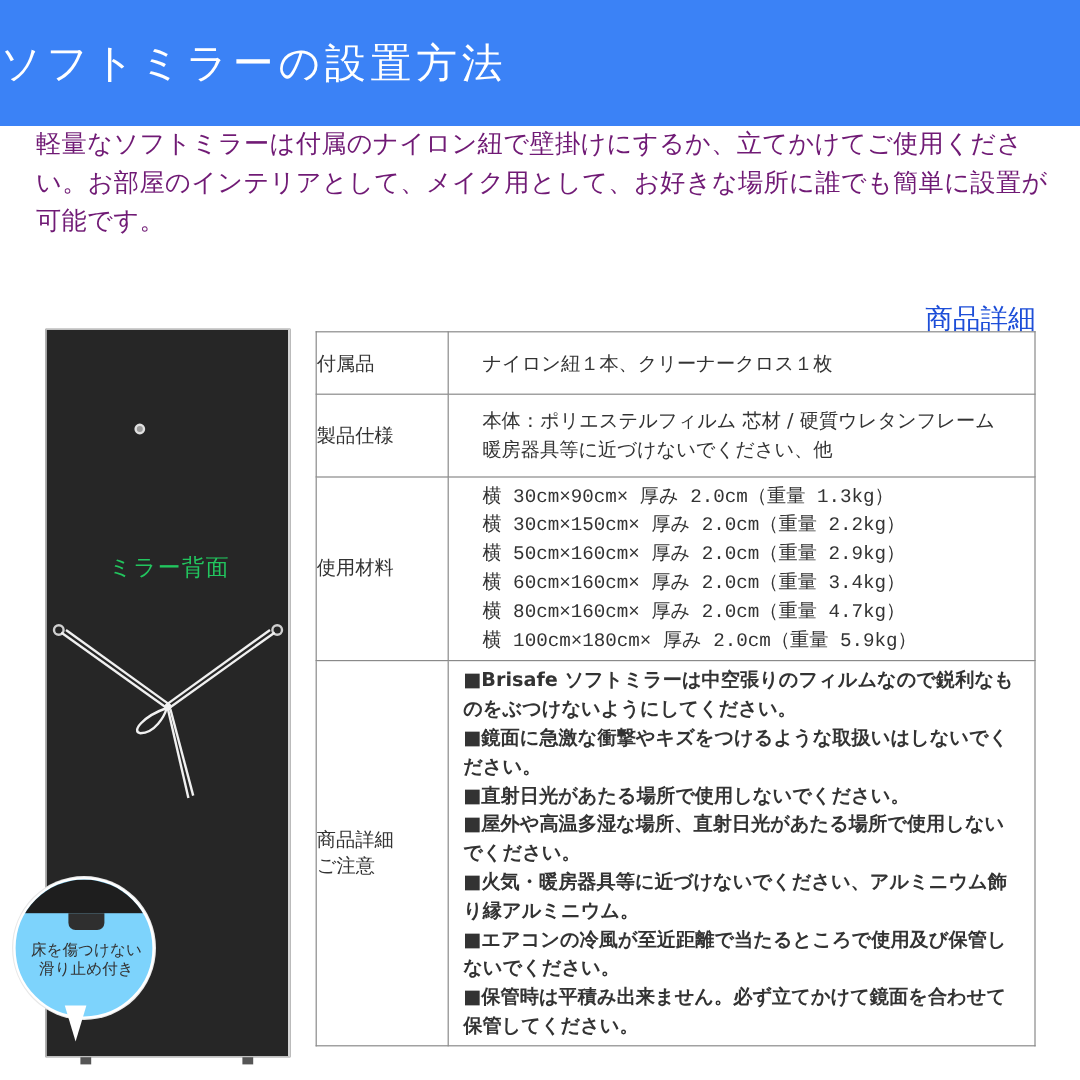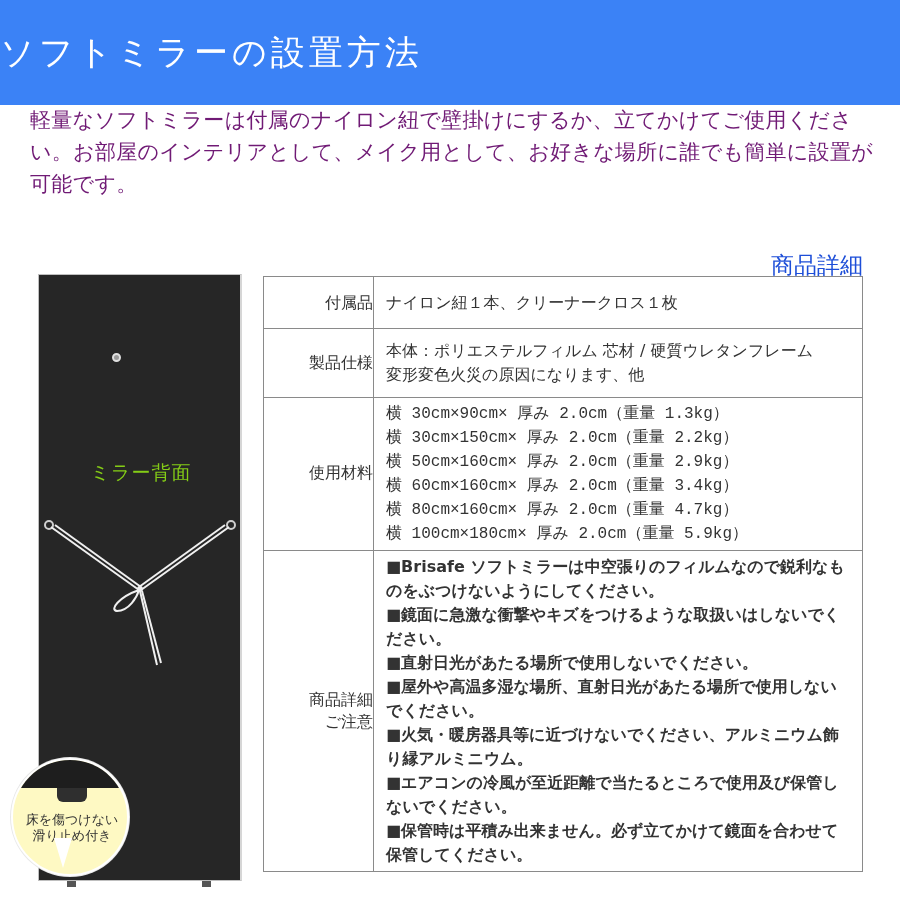--- a/index.html
+++ b/index.html
@@ -26,30 +26,30 @@
       background: #262626;
       border: 1px solid #bfbfbf;
       border-right: 2px solid #d6d6d6;
     }
     .mirror-screw {
       position: absolute; left: 73px; top: 78px; width: 9px; height: 9px;
       border-radius: 50%; background: #9a9a9a; border: 2px solid #e0e0e0;
     }
     .mirror-label {
       position: absolute; left: 0; top: 185px; width: 204px;
-      text-align: center; color: #84cc16; font-size: 19px; letter-spacing: 1px;
+      text-align: center; color: #22c55e; font-size: 19px; letter-spacing: 1px;
     }
     .mirror-cord { position: absolute; left: 0; top: 240px; width: 204px; height: 180px; }
     .mirror-foot {
       position: absolute; top: 606px; width: 9px; height: 6px; background: #555555;
     }
 
     .callout {
-      position: absolute; left: 11px; top: 758px; width: 118px; height: 118px;
-      border-radius: 50%; background: #fef9c3; overflow: hidden;
+      position: absolute; left: 11px; top: 731px; width: 118px; height: 118px;
+      border-radius: 50%; background: #7dd3fc; overflow: hidden;
       border: 2px solid #ffffff;
       box-shadow: 0 0 0 1px #e8e8e8;
     }
     .callout-top {
       position: absolute; left: 0; top: 0; width: 118px; height: 28px; background: #1e1e1e;
     }
     .callout-pad {
       position: absolute; left: 44px; top: 28px; width: 30px; height: 14px;
       background: #2f2f2f; border-radius: 0 0 6px 6px;
     }
@@ -67,28 +67,28 @@
     .table-caption {
       position: absolute; left: 263px; top: 250px; width: 600px;
       text-align: right; font-size: 23px; color: #1d4ed8;
     }
     .details-table {
       position: absolute; left: 263px; top: 276px; width: 600px;
       border-collapse: collapse; font-size: 16px; color: #333333;
     }
     .details-table td { border: 1px solid #8a8a8a; vertical-align: middle; }
     .details-table td.label-cell {
-      width: 110px; text-align: right; font-size: 16px; line-height: 22px;
+      width: 110px; text-align: left; font-size: 16px; line-height: 22px;
     }
     .details-table td.value-cell { padding: 4px 10px 4px 12px; line-height: 24px; }
     .row-accessories td { height: 52px; }
     .row-materials td { height: 69px; }
     .row-specs td { height: 150px; font-family: Liberation Mono, monospace; }
     .row-cautions td { height: 315px; }
-    .spec-line, .material-line { display: block; white-space: nowrap; }
+    .spec-line, .material-line { display: block; white-space: nowrap; margin-left: 16px; }
     .caution-item { display: block; line-height: 24px; font-weight: bold; }
   </style>
 </head>
 <body>
 
 <div class="header-band">
   <h1 class="header-title">ソフトミラーの設置方法</h1>
 </div>
 
 <p class="intro">軽量なソフトミラーは付属のナイロン紐で壁掛けにするか、立てかけてご使用ください。お部屋のインテリアとして、メイク用として、お好きな場所に誰でも簡単に設置が可能です。</p>
@@ -129,21 +129,21 @@
       <tr class="row-accessories">
     <td class="label-cell">付属品</td>
     <td class="value-cell">
       <span class="material-line">ナイロン紐１本、クリーナークロス１枚</span>
     </td>
   </tr>
   <tr class="row-materials">
     <td class="label-cell">製品仕様</td>
     <td class="value-cell">
       <span class="material-line">本体：ポリエステルフィルム 芯材 / 硬質ウレタンフレーム</span>
-      <span class="material-line">変形変色火災の原因になります、他</span>
+      <span class="material-line">暖房器具等に近づけないでください、他</span>
     </td>
   </tr>
   <tr class="row-specs">
     <td class="label-cell">使用材料</td>
     <td class="value-cell">
       <span class="spec-line">横 30cm×90cm× 厚み 2.0cm（重量 1.3kg）</span>
       <span class="spec-line">横 30cm×150cm× 厚み 2.0cm（重量 2.2kg）</span>
       <span class="spec-line">横 50cm×160cm× 厚み 2.0cm（重量 2.9kg）</span>
       <span class="spec-line">横 60cm×160cm× 厚み 2.0cm（重量 3.4kg）</span>
       <span class="spec-line">横 80cm×160cm× 厚み 2.0cm（重量 4.7kg）</span>

